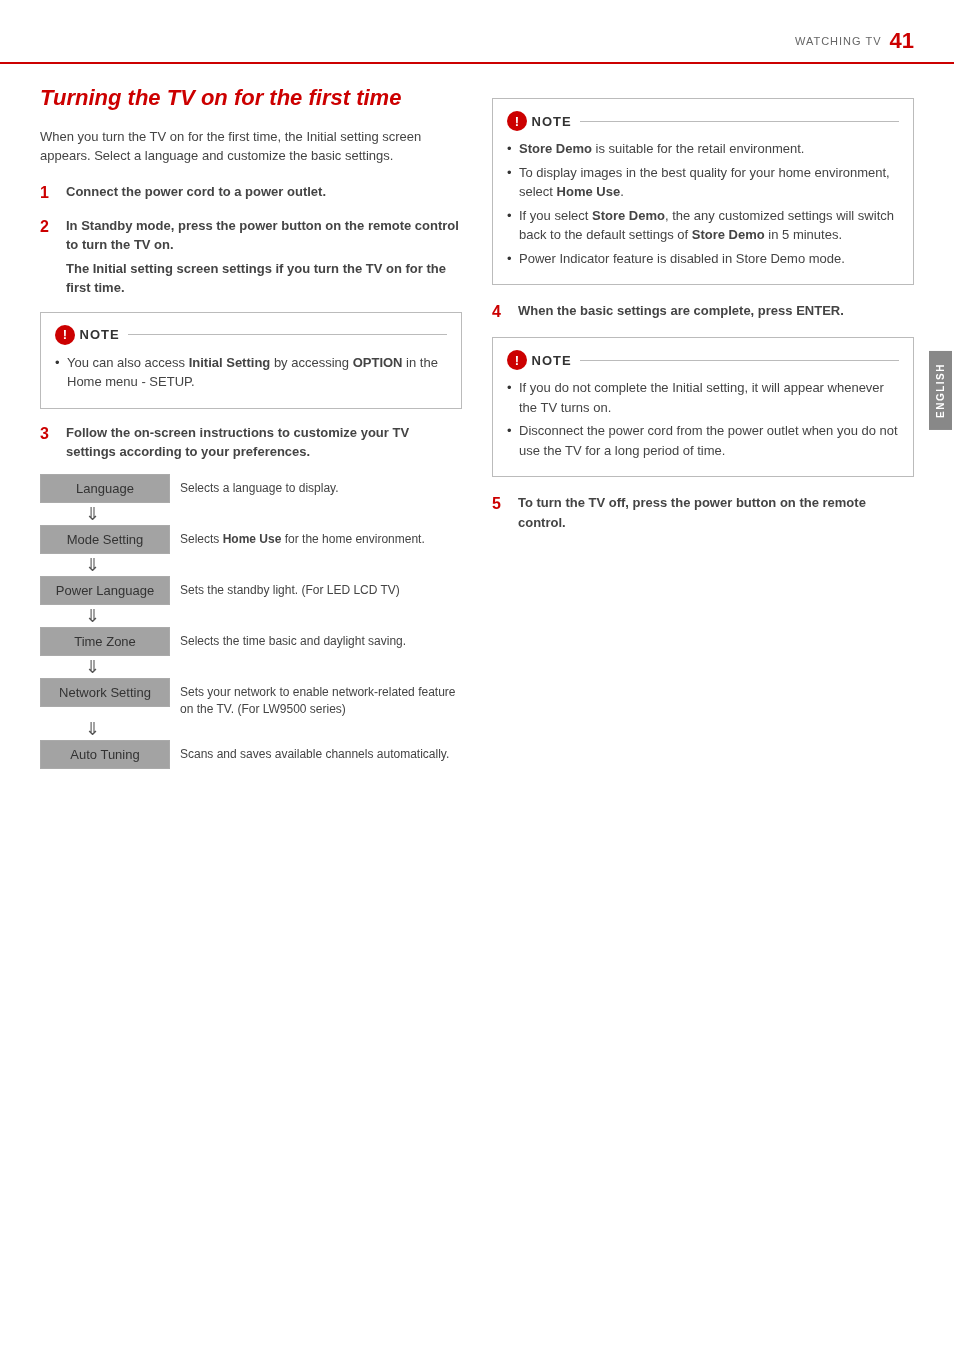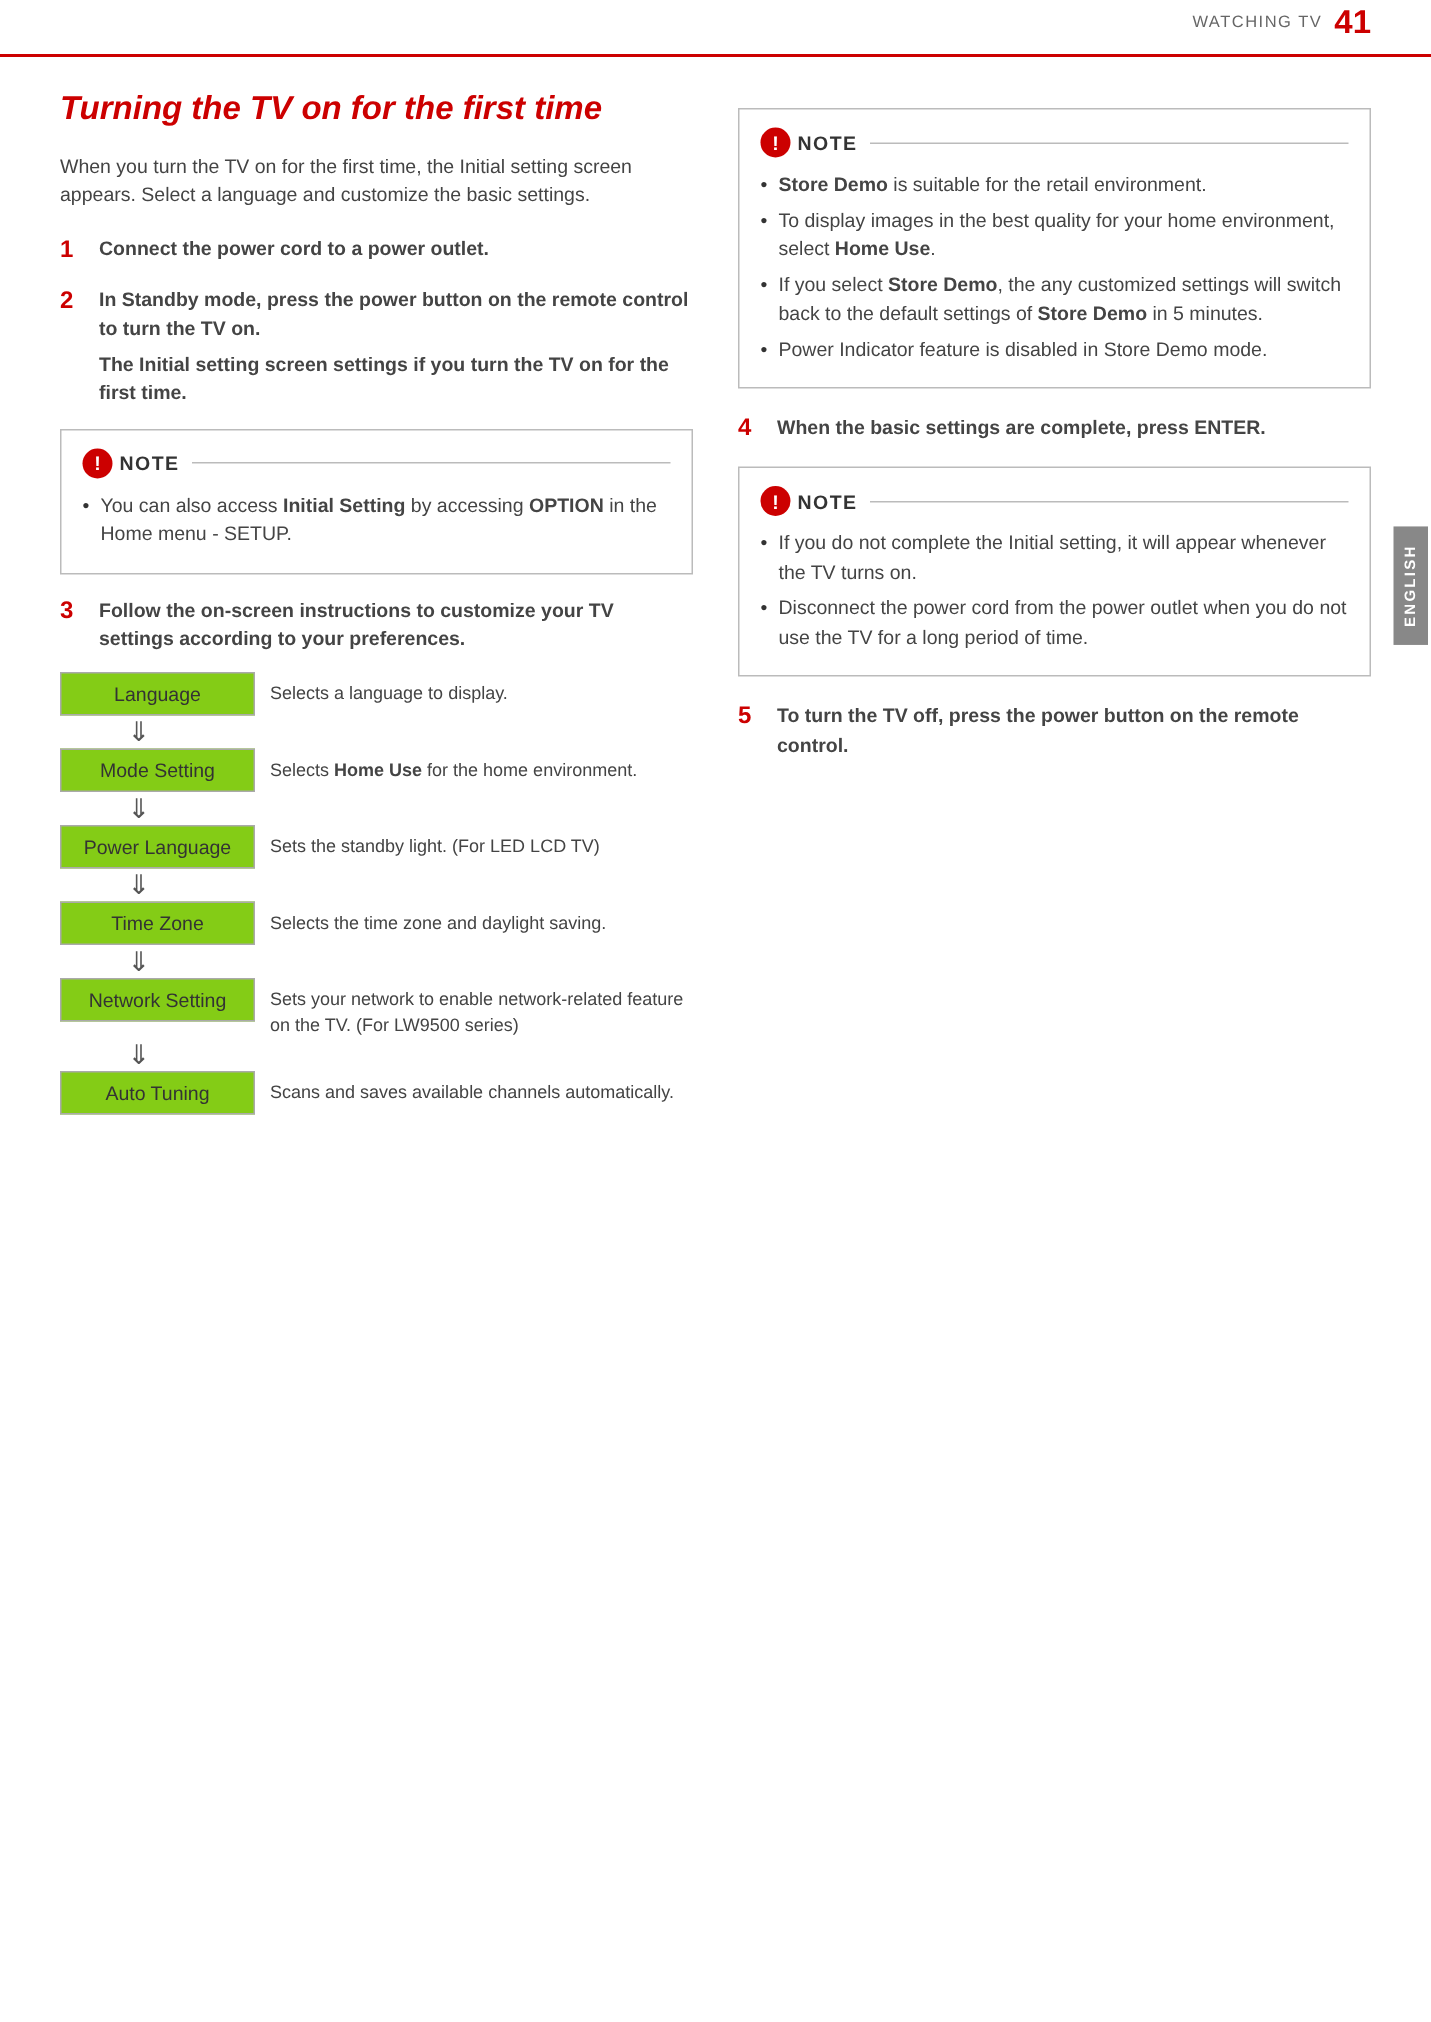--- a/index.html
+++ b/index.html
@@ -23,21 +23,21 @@
       min-height: 1348px;
       background: #fff;
       position: relative;
     }
 
     
     .page-header {
       display: flex;
       justify-content: flex-end;
       align-items: center;
-      padding: 2px 40px 8px 40px;
+      padding: 28px 40px 8px 40px;
       border-bottom: 2px solid #cc0000;
       margin-bottom: 0;
     }
 
     .header-text {
       font-size: 11px;
       color: #666;
       letter-spacing: 1px;
       text-transform: uppercase;
       margin-right: 8px;
@@ -204,21 +204,21 @@
       gap: 10px;
     }
 
     .settings-cell-label {
       border: 1px solid #aaa;
       padding: 6px 10px;
       min-width: 130px;
       text-align: center;
       font-size: 13px;
       color: #333;
-      background: #84cc16;
+      background: #a3a3a3;
     }
 
     .settings-cell-desc {
       font-size: 12px;
       color: #444;
       line-height: 1.4;
       padding-top: 6px;
       flex: 1;
     }
 
@@ -317,21 +317,21 @@
         <span class="arrow-down">⇓</span>
 
         <div class="settings-row">
           <div class="settings-cell-label">Power Language</div>
           <div class="settings-cell-desc">Sets the standby light. (For LED LCD TV)</div>
         </div>
         <span class="arrow-down">⇓</span>
 
         <div class="settings-row">
           <div class="settings-cell-label">Time Zone</div>
-          <div class="settings-cell-desc">Selects the time zone and daylight saving.</div>
+          <div class="settings-cell-desc">Selects the time basic and daylight saving.</div>
         </div>
         <span class="arrow-down">⇓</span>
 
         <div class="settings-row">
           <div class="settings-cell-label">Network Setting</div>
           <div class="settings-cell-desc">Sets your network to enable network-related feature on the TV. (For LW9500 series)</div>
         </div>
         <span class="arrow-down">⇓</span>
 
         <div class="settings-row">

